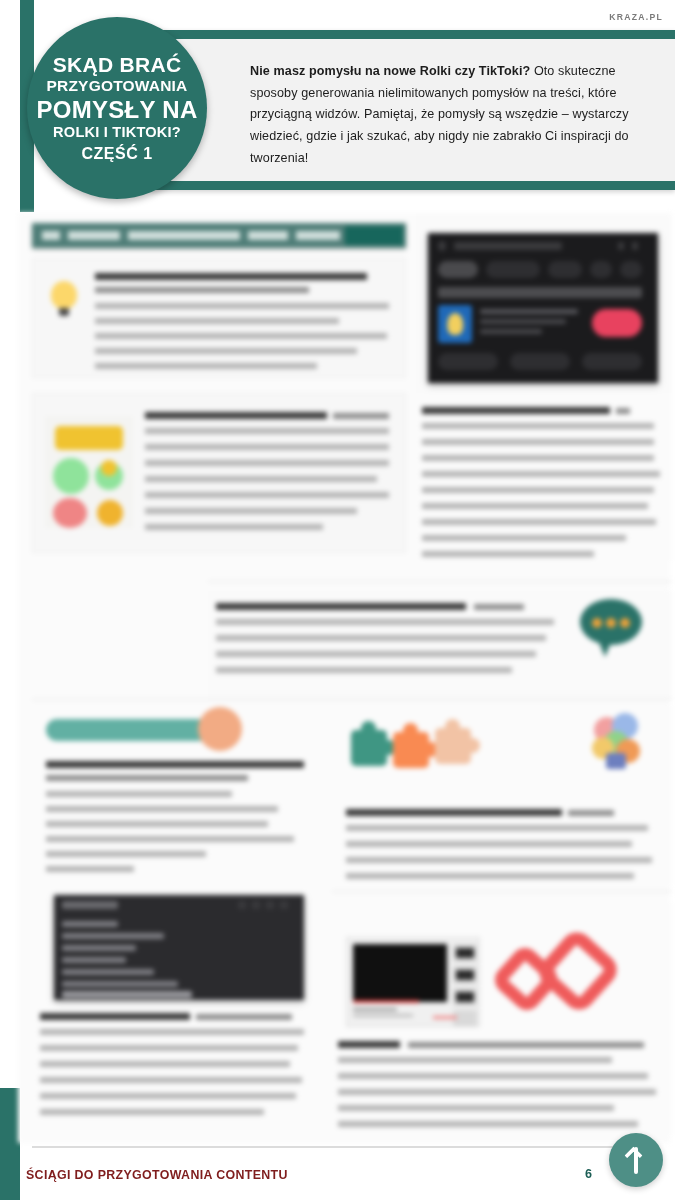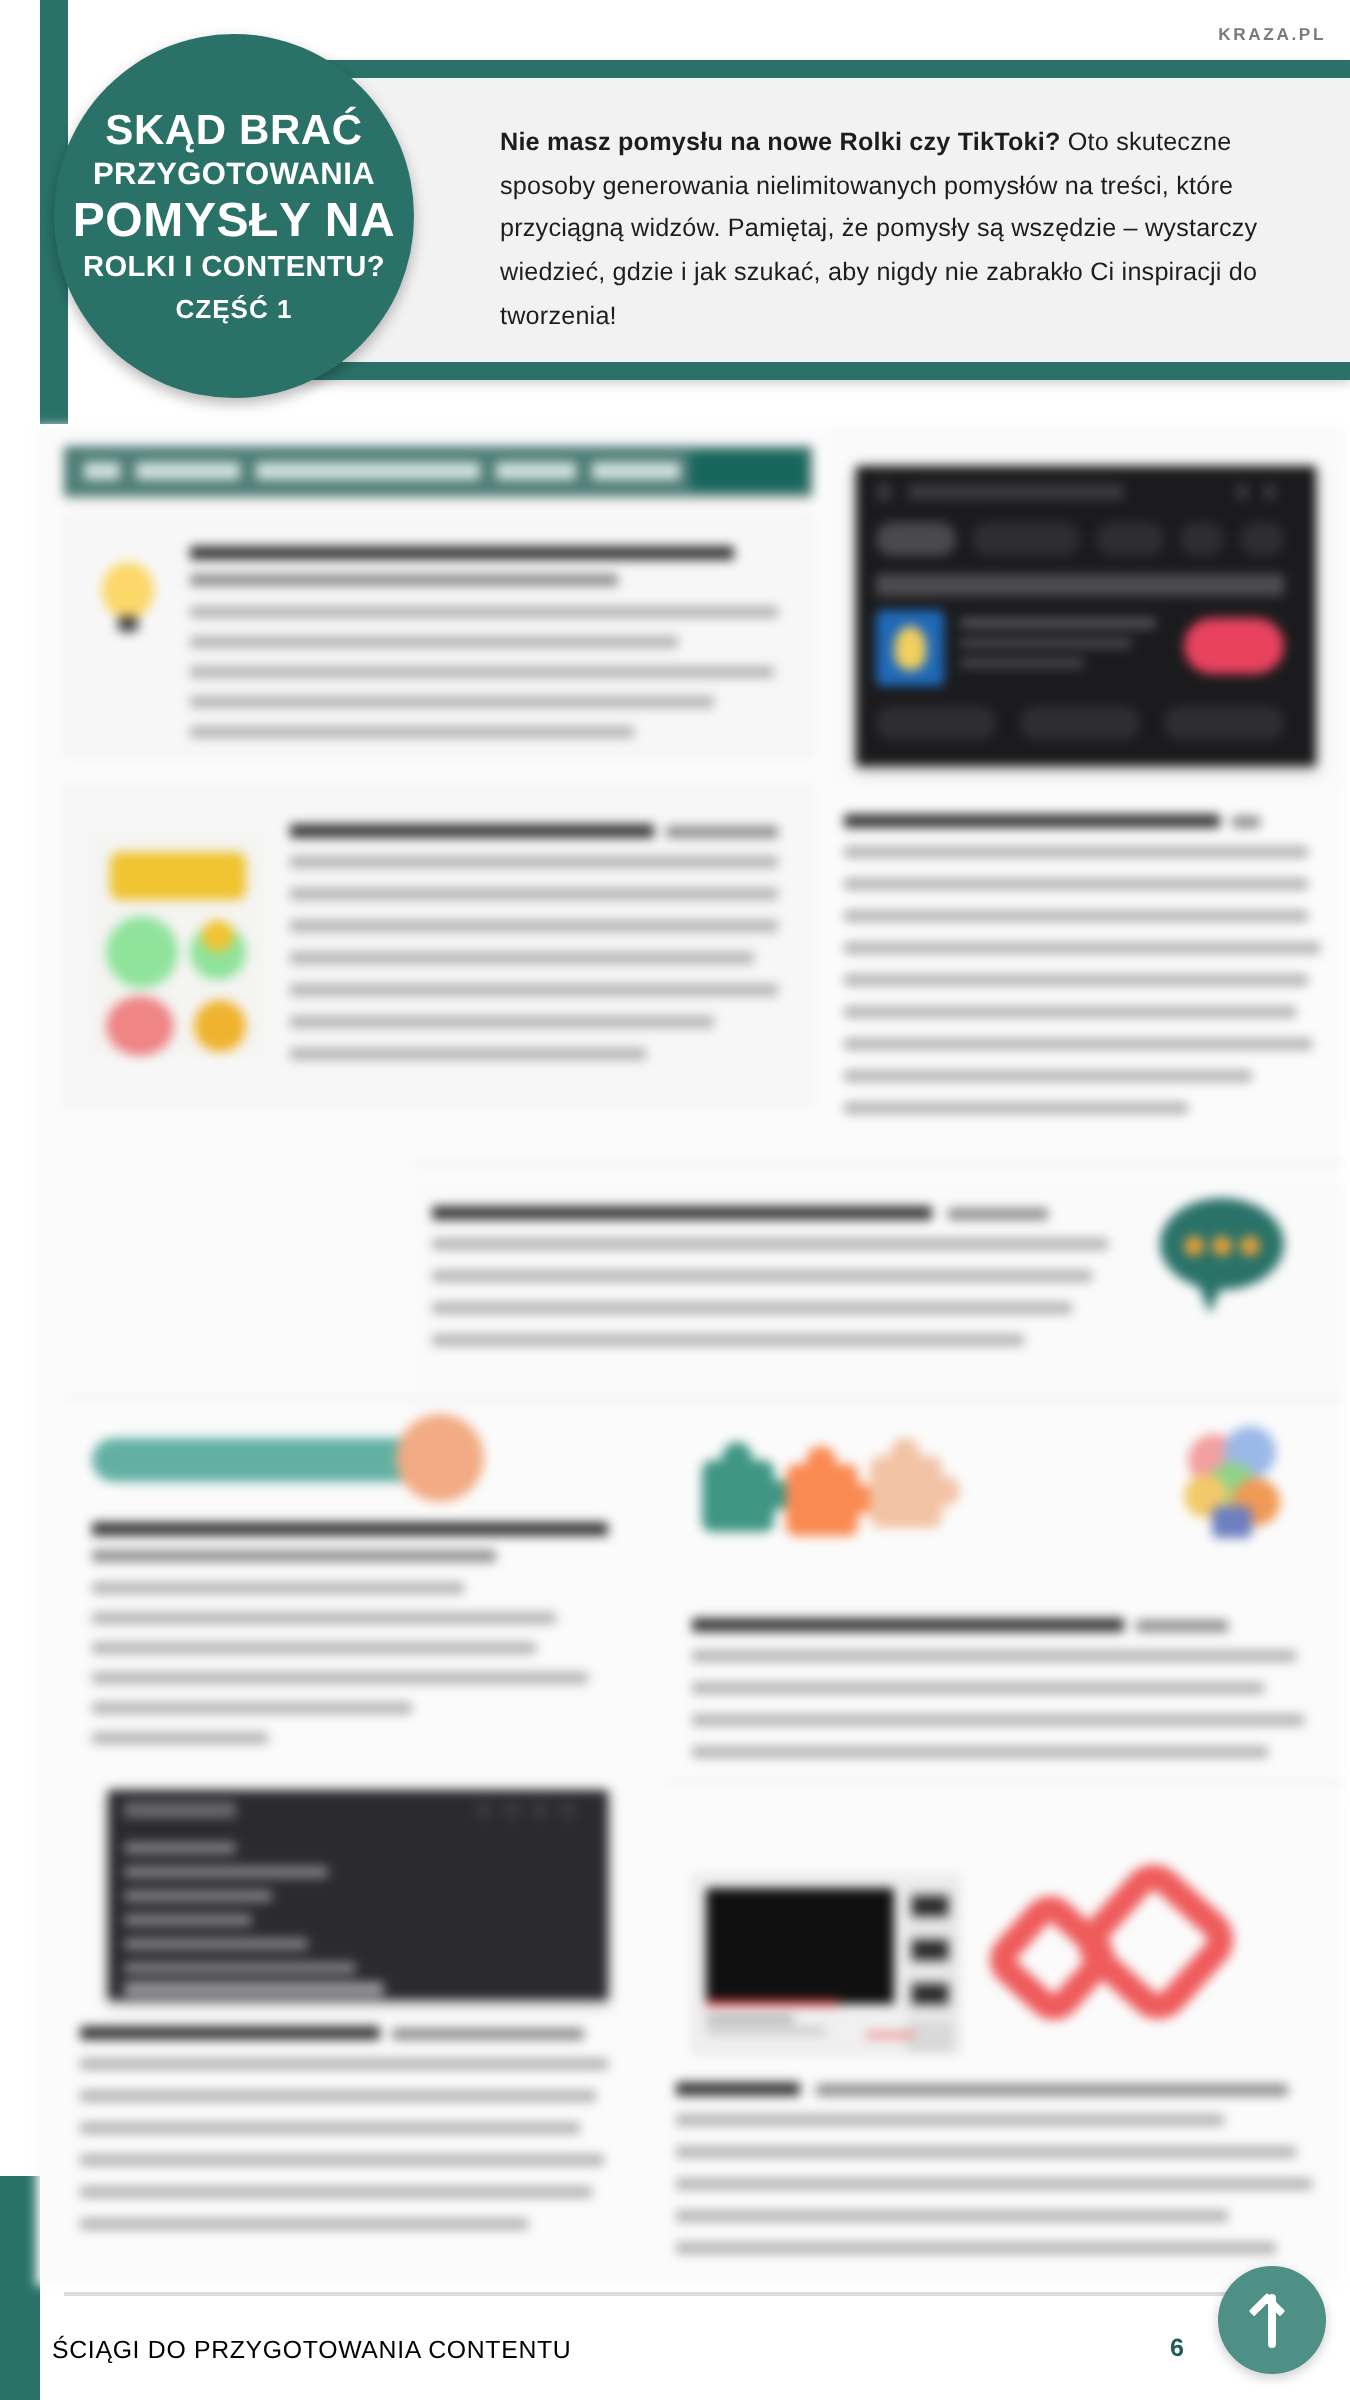--- a/index.html
+++ b/index.html
@@ -82,21 +82,21 @@
     justify-content: center;
     color: #fff;
     text-align: center;
     padding: 0 8px;
     z-index: 5;
   }
   .badge .l1 { font-size: 21px; font-weight: bold; letter-spacing: .3px; line-height: 1.12; }
   .badge .l2 { font-size: 15.5px; font-weight: bold; letter-spacing: .2px; line-height: 1.24; }
   .badge .l3 { font-size: 24px; font-weight: bold; letter-spacing: .3px; line-height: 1.14; }
   .badge .l4 { font-size: 14.6px; font-weight: bold; letter-spacing: .2px; line-height: 1.24; }
-  .badge .l5 { font-size: 13px; font-weight: bold; letter-spacing: .5px; margin-top: 4px; }
+  .badge .l5 { font-size: 16px; font-weight: bold; letter-spacing: .5px; margin-top: 4px; }
 
   
   .content {
     position: absolute;
     left: 18px; top: 213px;
     width: 652px; height: 930px;
     background: #fbfbfb;
     filter: blur(2.6px);
   }
 
@@ -234,23 +234,23 @@
   .footer-rule {
     position: absolute;
     left: 32px; top: 1146px;
     width: 600px; height: 2px;
     background: #dcdcdc;
   }
   .footer-title {
     position: absolute;
     left: 26px; top: 1168px;
     font-size: 12.4px;
-    font-weight: normal;
+    font-weight: bold;
     letter-spacing: .35px;
-    color: #000000;
+    color: #7f1d1d;
   }
   .footer-page {
     position: absolute;
     left: 585px; top: 1167px;
     font-size: 12.6px;
     font-weight: bold;
     color: #1d5f56;
   }
   .top-btn {
     position: absolute;
@@ -288,21 +288,21 @@
   <div class="header-card">
     <div class="header-inner">
       <b>Nie masz pomysłu na nowe Rolki czy TikToki?</b><span> Oto skuteczne sposoby generowania nielimitowanych pomysłów na treści, które przyciągną widzów. Pamiętaj, że pomysły są wszędzie – wystarczy wiedzieć, gdzie i jak szukać, aby nigdy nie zabrakło Ci inspiracji do tworzenia!</span>
     </div>
   </div>
 
   <div class="badge">
     <div class="l1">SKĄD BRAĆ</div>
     <div class="l2">PRZYGOTOWANIA</div>
     <div class="l3">POMYSŁY NA</div>
-    <div class="l4">ROLKI I CONTENTU?</div>
+    <div class="l4">ROLKI I TIKTOKI?</div>
     <div class="l5">CZĘŚĆ 1</div>
   </div>
 
   <div class="content">
 
     <div class="sec-head">
       <div class="sh-w" style="left:10px;width:18px"></div>
       <div class="sh-w" style="left:36px;width:52px"></div>
       <div class="sh-w" style="left:96px;width:112px"></div>
       <div class="sh-w" style="left:216px;width:40px"></div>

